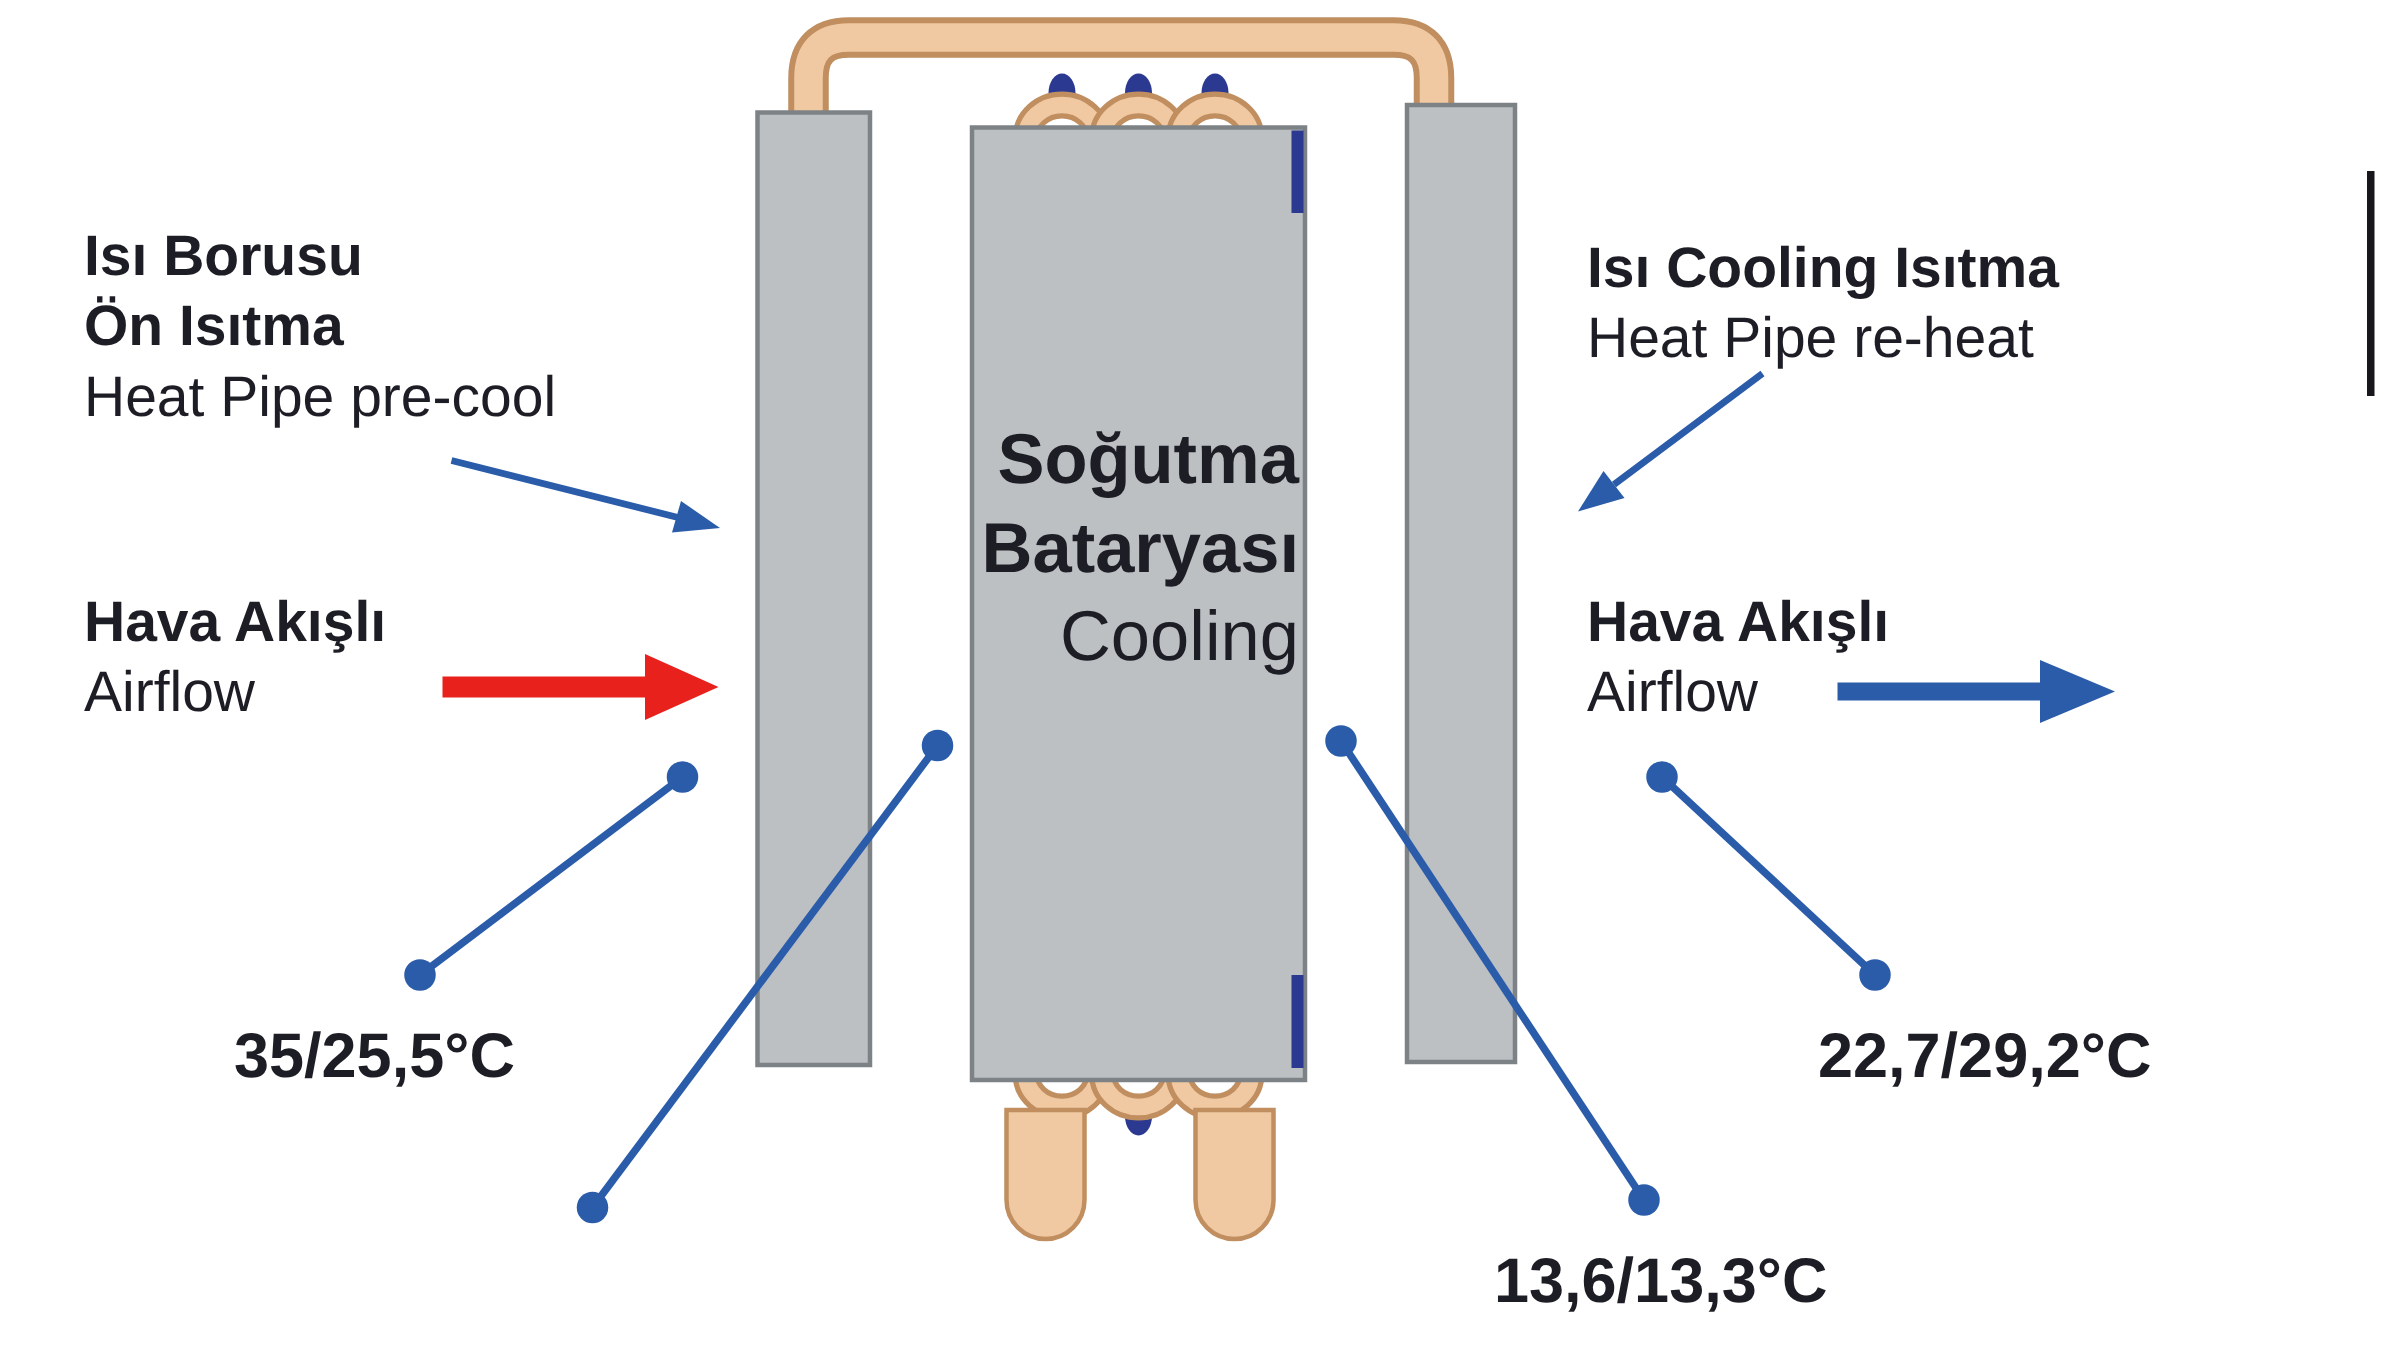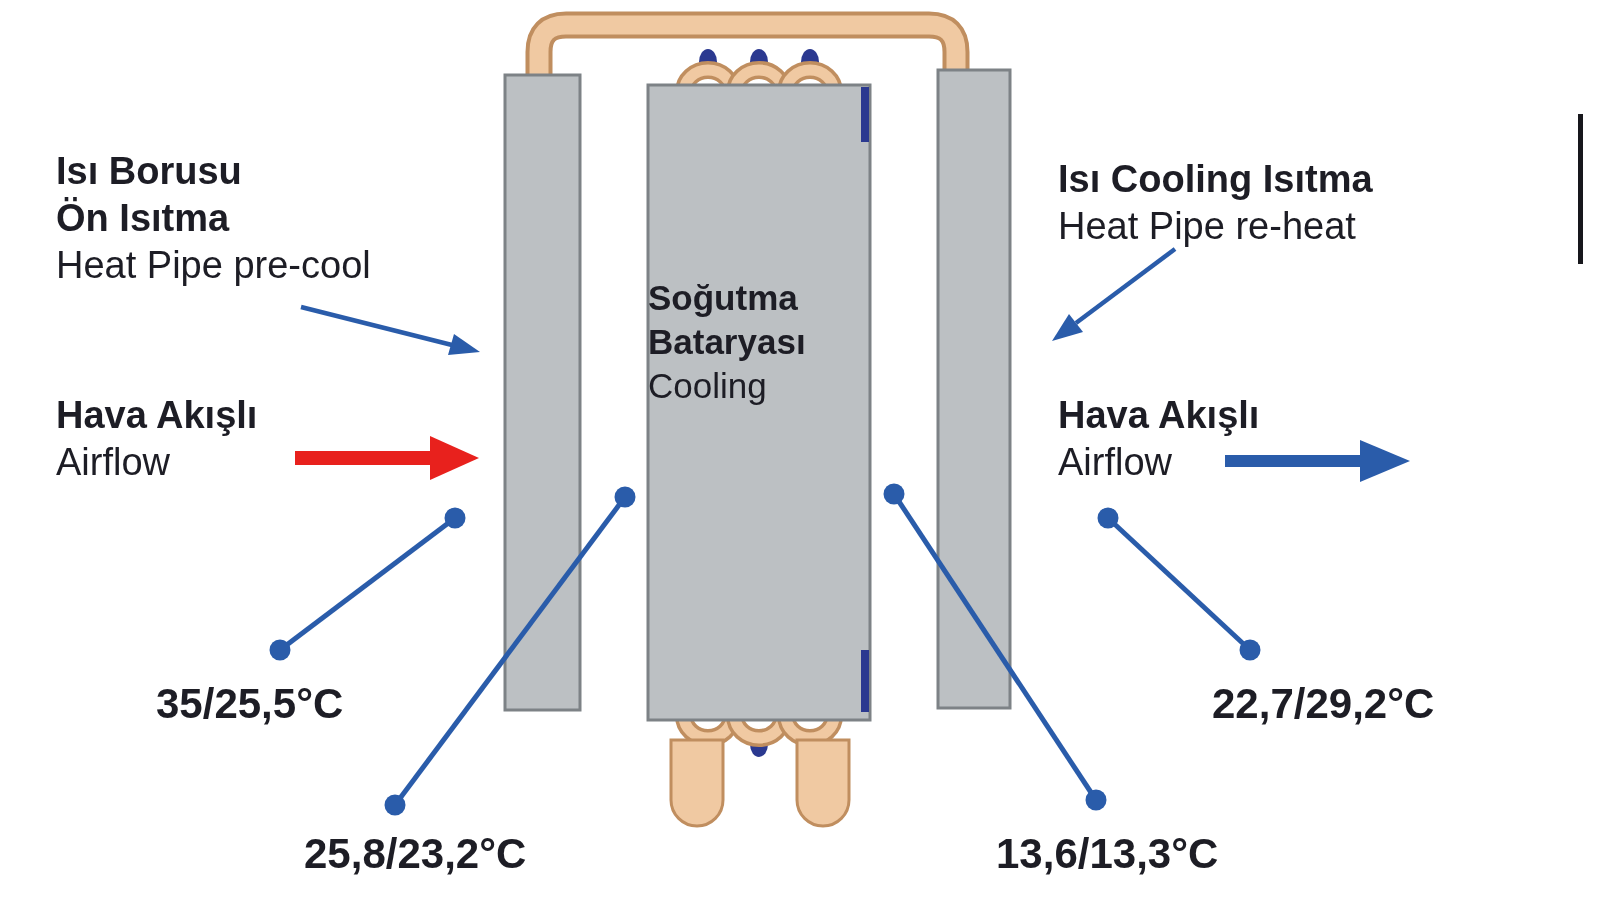--- a/index.html
+++ b/index.html
@@ -15,22 +15,22 @@
   .pipe-solid { fill:var(--pipe-tan,#f0c9a2); stroke:var(--pipe-outline,#c08e5f); stroke-width:3; }
   .blue-line  { stroke:var(--accent-blue,#2a5caa); fill:none; }
   .blue-fill  { fill:var(--accent-blue,#2a5caa); }
   .red-line   { stroke:var(--arrow-red,#e8211d); }
   .red-fill   { fill:var(--arrow-red,#e8211d); }
   .coil-mark  { fill:var(--coil-blue,#2b3990); }
   .edge-mark  { fill:#17171c; }
 
   .label { position:absolute; color:var(--text-dark,#1d1d25); font-size:38px; line-height:1.24; white-space:nowrap; }
   .label .b { font-weight:bold; }
-  .coil-label { position:absolute; left:630px; top:276px; width:218px; text-align:left;
-                color:var(--text-dark,#1d1d25); font-size:35px; line-height:1.26; }
+  .coil-label { position:absolute; left:630px; top:276px; width:218px; text-align:right;
+                color:var(--text-dark,#1d1d25); font-size:47px; line-height:1.26; }
   .coil-label .b { font-weight:bold; }
   .temp { position:absolute; color:var(--text-dark,#1d1d25); font-size:42px; font-weight:bold; white-space:nowrap; }
 </style>
 </head>
 <body>
 
 <div class="stage">
 
   <svg class="layer" width="1600" height="900" viewBox="0 0 1600 900">
 
@@ -139,16 +139,15 @@
     <div>Airflow</div>
   </div>
 
   <div class="coil-label">
     <div class="b">Soğutma</div>
     <div class="b">Bataryası</div>
     <div>Cooling</div>
   </div>
 
   <div class="temp" style="left:138px; top:680px;">35/25,5°C</div>
-  <div class="temp" style="left:286px; top:830px;">25,8/23,2°C</div>
   <div class="temp" style="left:978px; top:830px;">13,6/13,3°C</div>
   <div class="temp" style="left:1194px; top:680px;">22,7/29,2°C</div>
 </div>
 
 </body></html>

